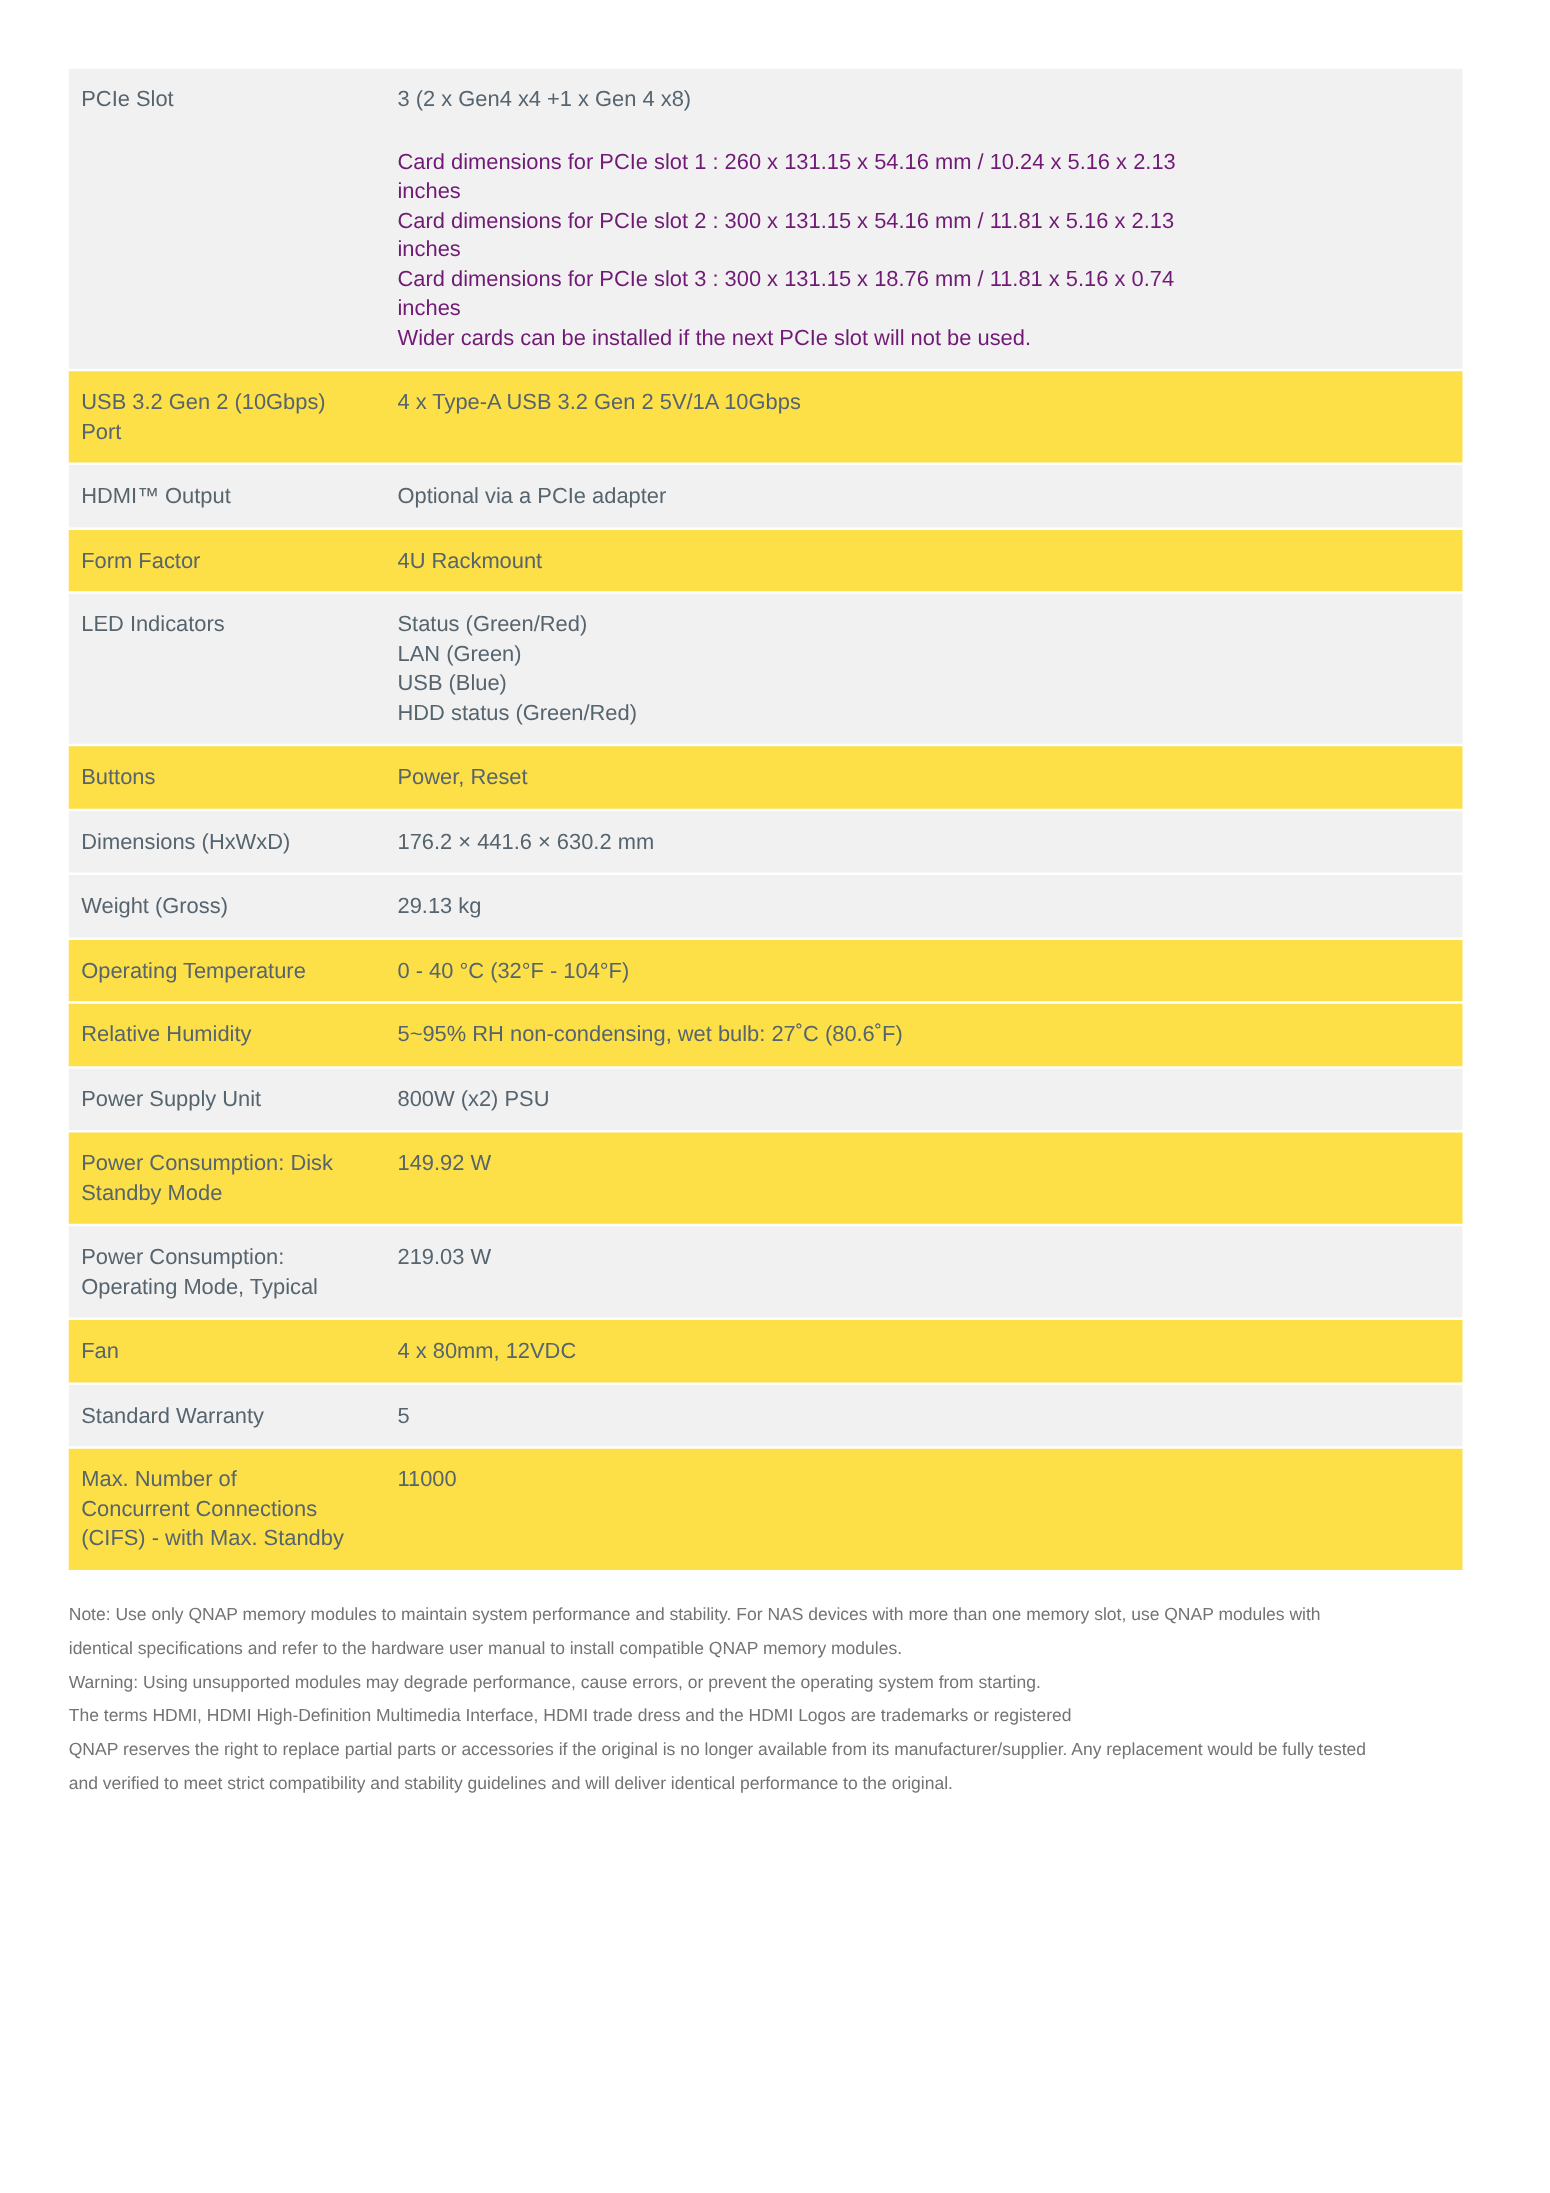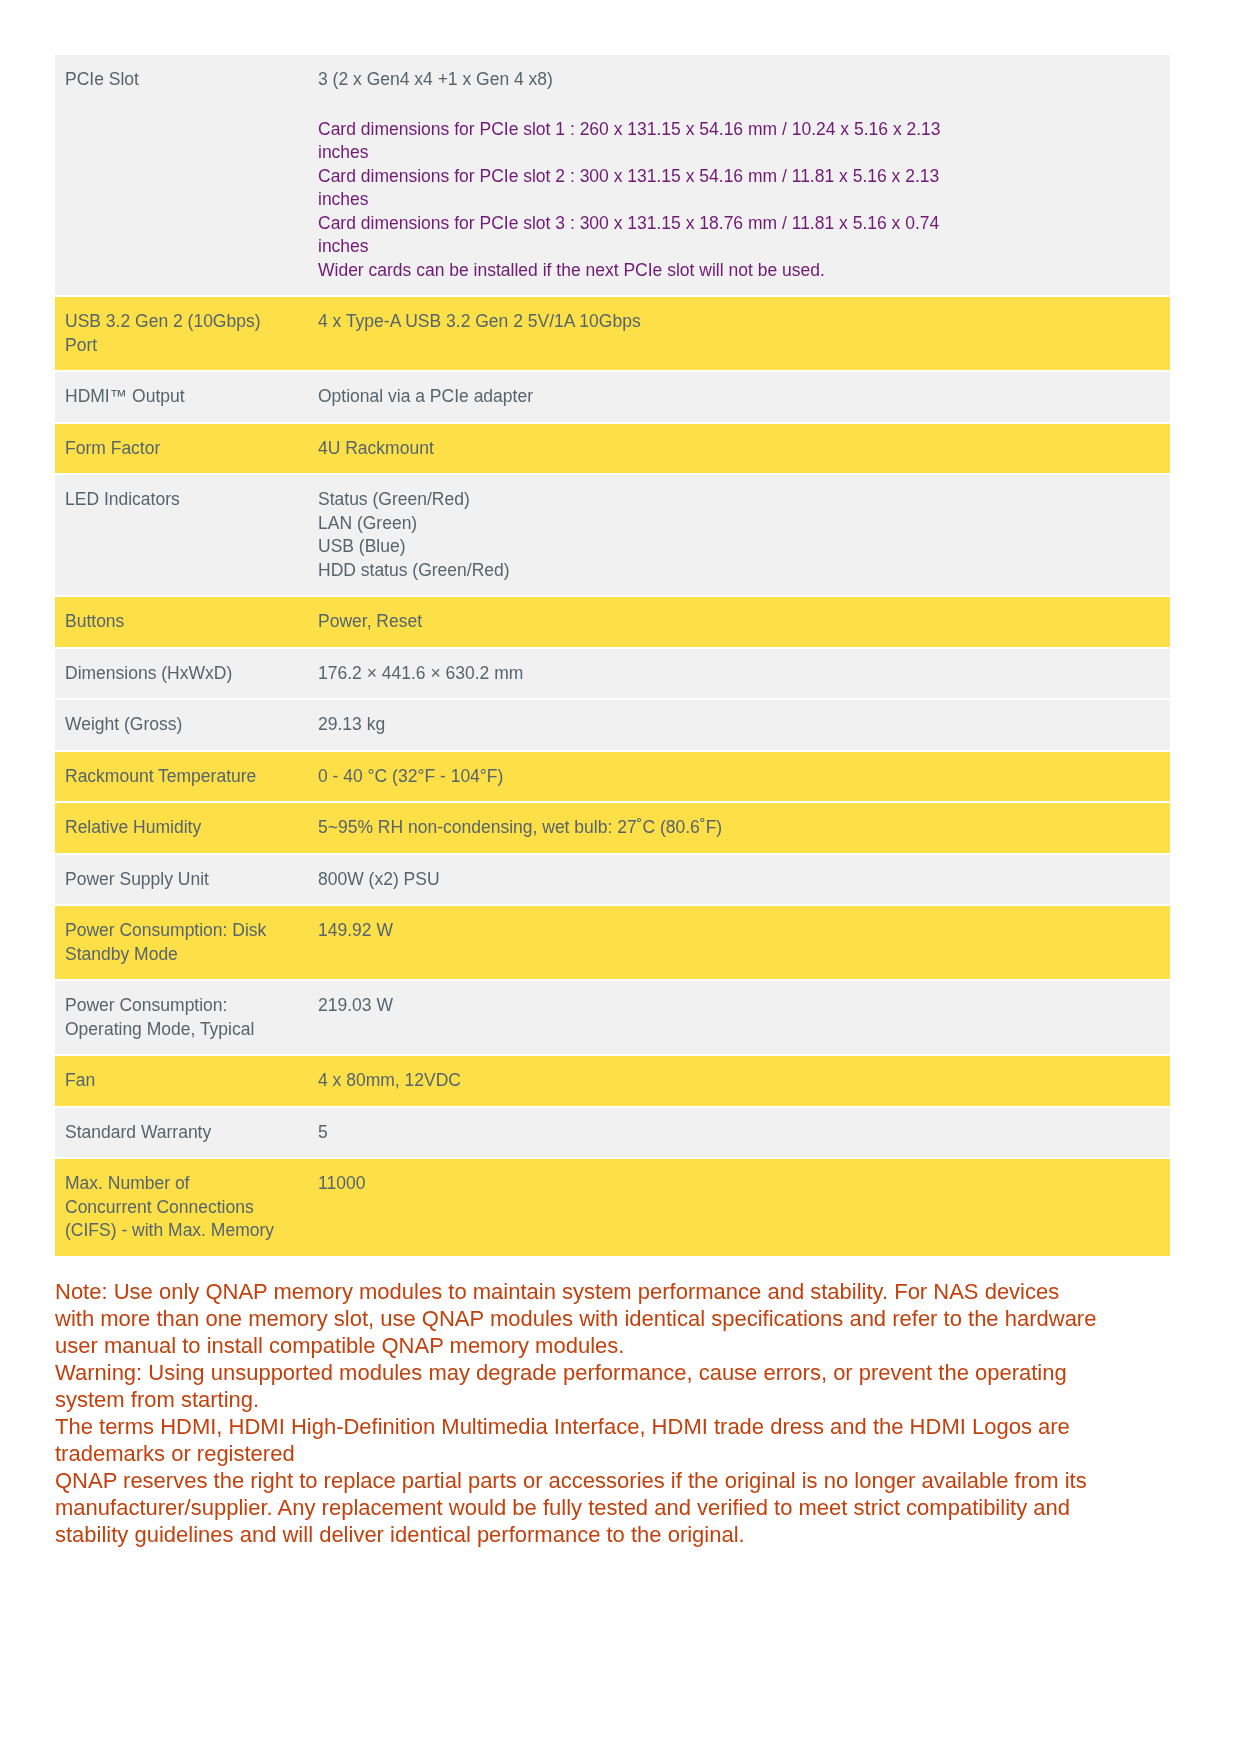--- a/index.html
+++ b/index.html
@@ -42,23 +42,23 @@
   td.value-cell.extra-bottom {
     padding-bottom: 47px;
   }
   .detail-block {
     margin-top: 26px;
     color: #701a75;
   }
   .notes {
     margin-top: 20px;
     width: 1045px;
-    font-size: 22px;
+    font-size: 14px;
     line-height: 27px;
-    color: #c2410c;
+    color: #737373;
   }
   .note-para { margin: 0; }
 </style>
 </head>
 <body>
 
 <div class="page">
   <table class="spec-table">
     <colgroup>
       <col class="c-label">
@@ -119,21 +119,21 @@
             <div>176.2 × 441.6 × 630.2 mm</div>
           </td>
         </tr>
         <tr class="shaded">
           <td class="label-cell">Weight (Gross)</td>
           <td class="value-cell">
             <div>29.13 kg</div>
           </td>
         </tr>
         <tr>
-          <td class="label-cell">Rackmount Temperature</td>
+          <td class="label-cell">Operating Temperature</td>
           <td class="value-cell">
             <div>0 - 40 °C (32°F - 104°F)</div>
           </td>
         </tr>
         <tr>
           <td class="label-cell">Relative Humidity</td>
           <td class="value-cell">
             <div>5~95% RH non-condensing, wet bulb: 27˚C (80.6˚F)</div>
           </td>
         </tr>
@@ -161,21 +161,21 @@
             <div>4 x 80mm, 12VDC</div>
           </td>
         </tr>
         <tr class="shaded">
           <td class="label-cell">Standard Warranty</td>
           <td class="value-cell">
             <div>5</div>
           </td>
         </tr>
         <tr>
-          <td class="label-cell">Max. Number of Concurrent Connections (CIFS) - with Max. Memory</td>
+          <td class="label-cell">Max. Number of Concurrent Connections (CIFS) - with Max. Standby</td>
           <td class="value-cell">
             <div>11000</div>
           </td>
         </tr>
       </tbody>
   </table>
 
   <div class="notes">
       <p class="note-para">Note: Use only QNAP memory modules to maintain system performance and stability. For NAS devices with more than one memory slot, use QNAP modules with identical specifications and refer to the hardware user manual to install compatible QNAP memory modules.</p>
       <p class="note-para">Warning: Using unsupported modules may degrade performance, cause errors, or prevent the operating system from starting.</p>

